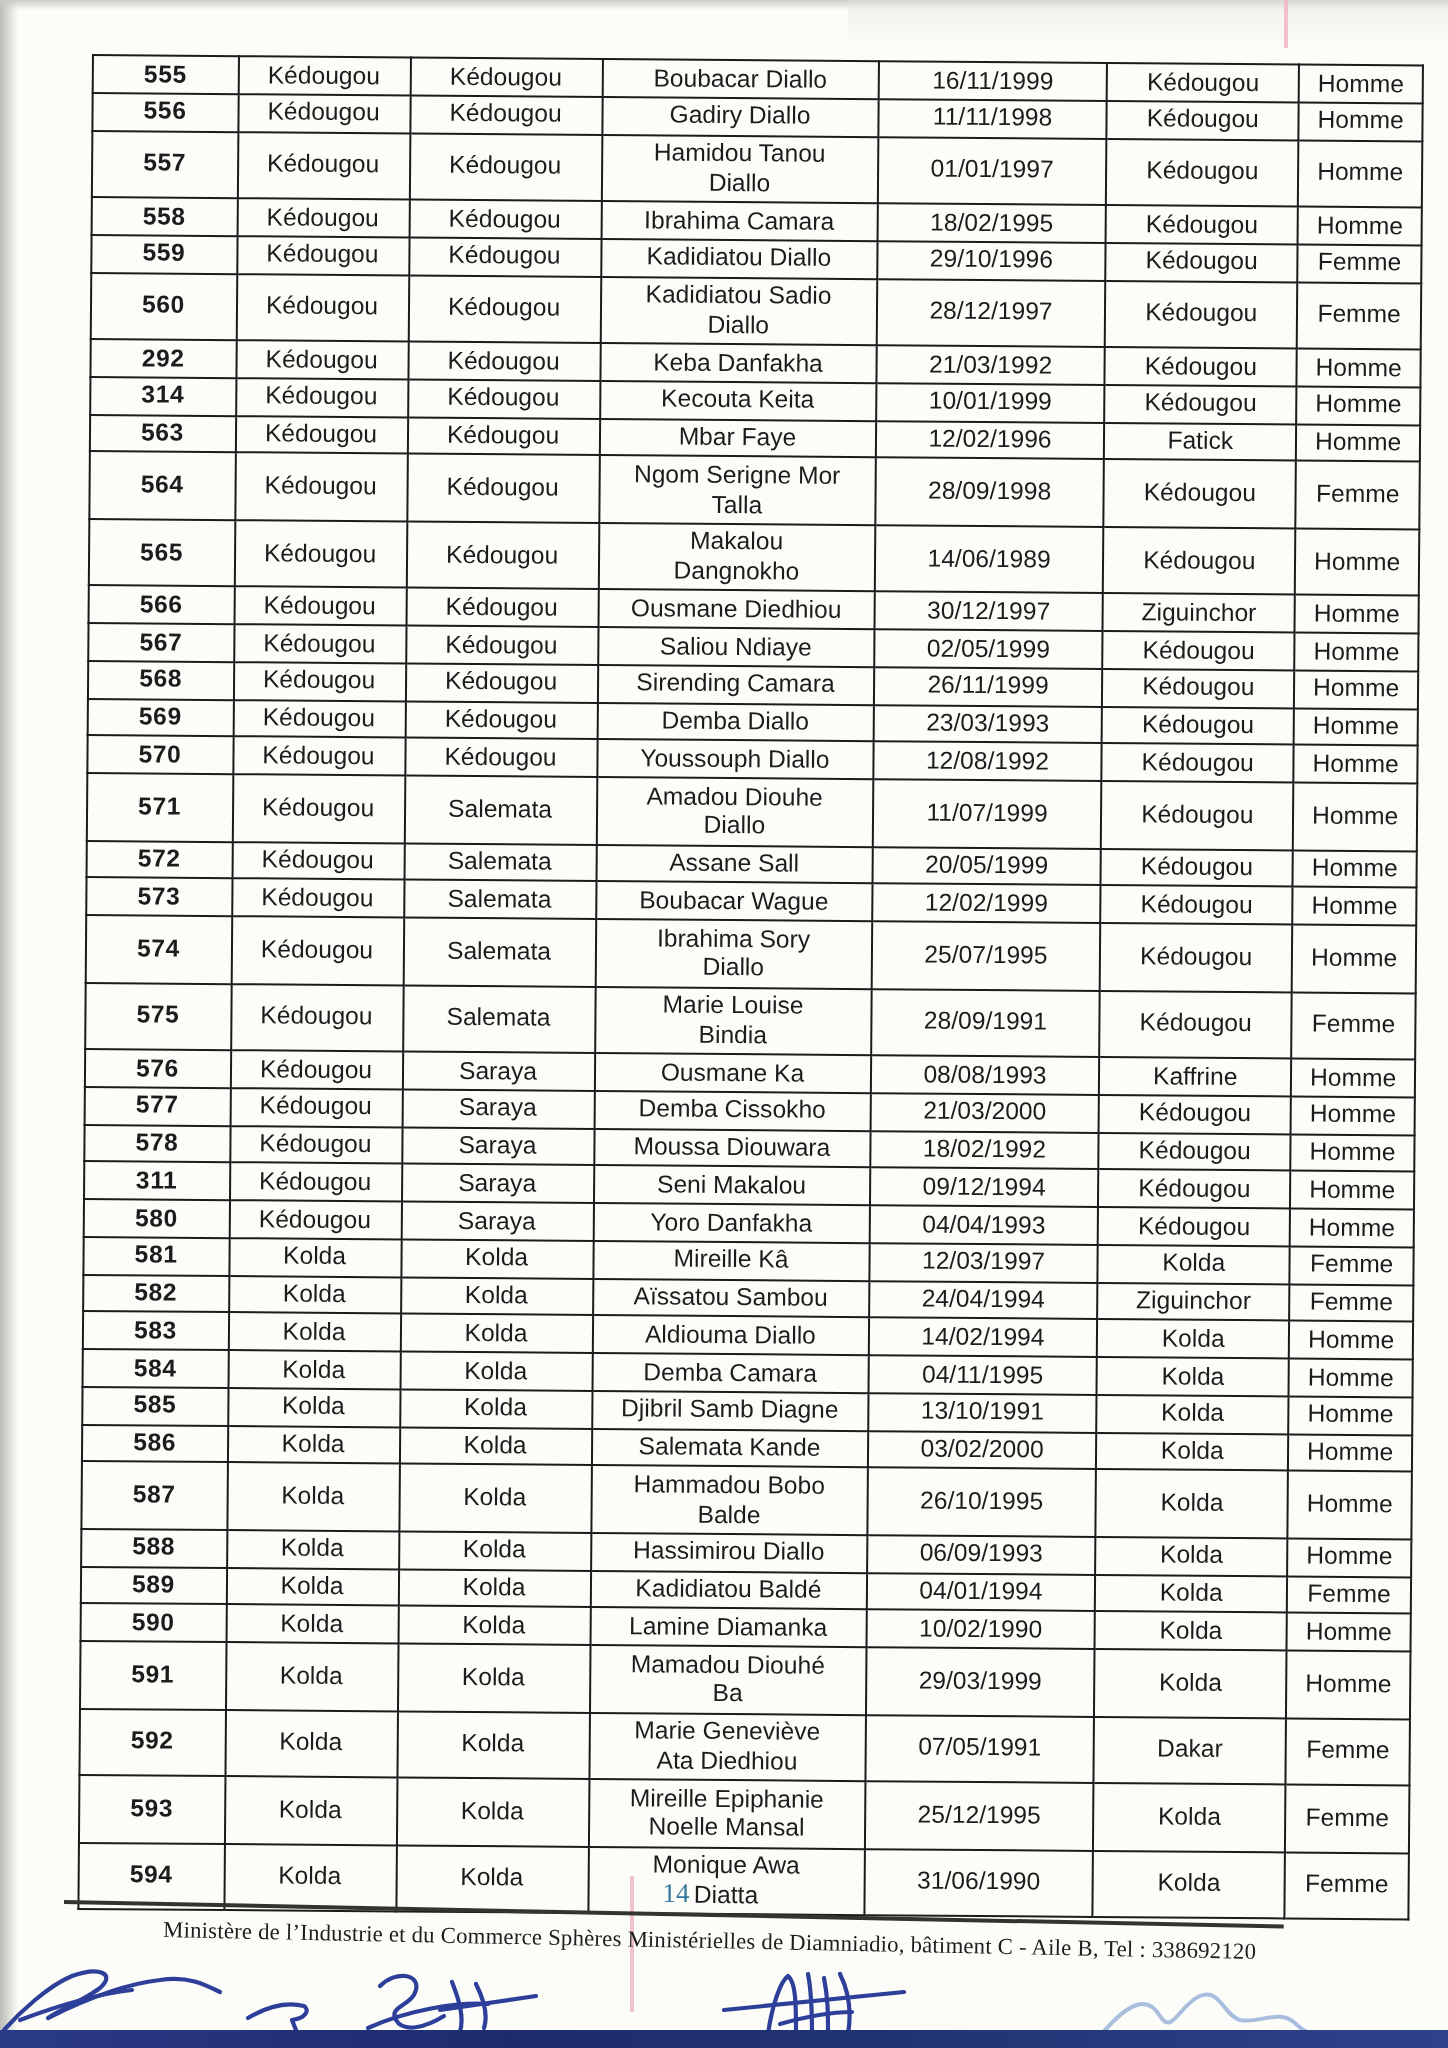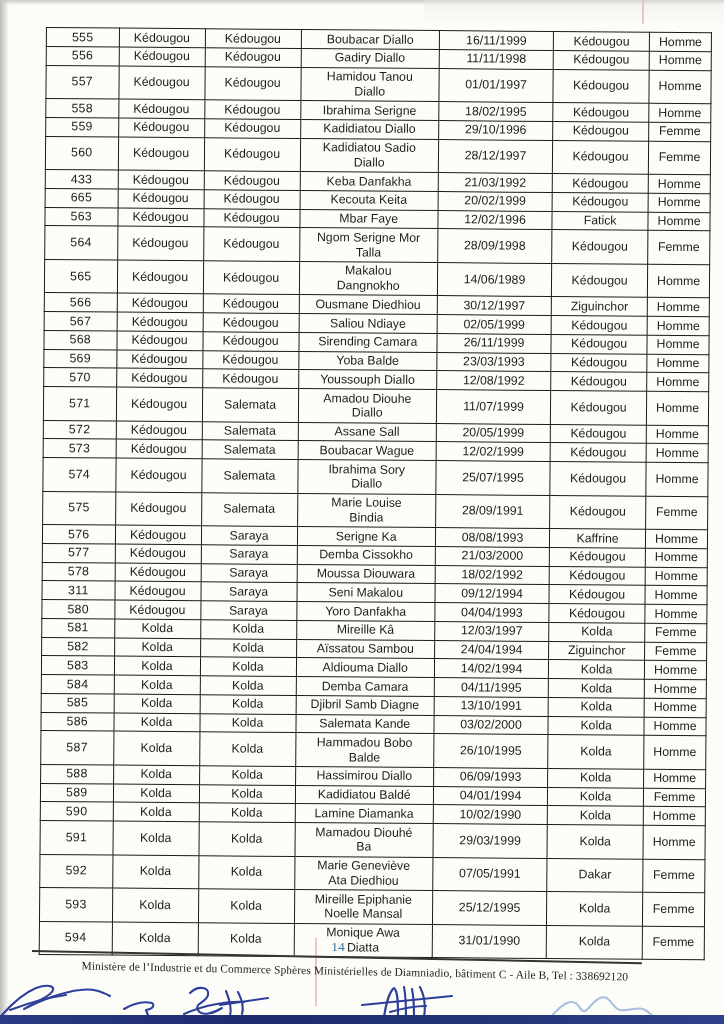--- a/index.html
+++ b/index.html
@@ -21,21 +21,21 @@
 
   
   .table-wrap{position:absolute;left:46px;top:27px;width:666px;
     transform:rotate(.45deg);transform-origin:0 0;}
   table.records{width:100%;border-collapse:collapse;table-layout:fixed;}
   table.records td{
     border:1.3px solid #1b1b1b;text-align:center;vertical-align:middle;
     font-size:12.3px;line-height:1.2;color:#1c1c1c;padding:1.5px 2px;
     overflow:hidden;
   }
-  td.c-num{font-weight:normal;font-size:12.9px;letter-spacing:.3px;}
+  td.c-num{font-weight:bold;font-size:12.9px;letter-spacing:.3px;}
   td.c-name{white-space:pre-line;}
   col.w-num{width:10.8%;} col.w-region{width:12.8%;} col.w-dept{width:14.3%;}
   col.w-name{width:20.6%;} col.w-dob{width:17.0%;} col.w-place{width:14.3%;}
   col.w-gender{width:9.2%;}
 
   
   .page-number{position:absolute;left:318px;top:939px;width:40px;text-align:center;
     font-family:"Liberation Serif",serif;font-size:13.5px;color:var(--teal,#34789f);}
   .footer-rule{position:absolute;left:32px;top:950px;width:610px;height:1.6px;
     background:#33332f;transform:rotate(1.15deg);transform-origin:0 0;}
@@ -98,21 +98,21 @@
           <td class="c-name">Hamidou Tanou
 Diallo</td>
           <td class="c-dob">01/01/1997</td>
           <td class="c-place">Kédougou</td>
           <td class="c-gender">Homme</td>
         </tr>
         <tr>
           <td class="c-num">558</td>
           <td class="c-region">Kédougou</td>
           <td class="c-dept">Kédougou</td>
-          <td class="c-name">Ibrahima Serigne</td>
+          <td class="c-name">Ibrahima Camara</td>
           <td class="c-dob">18/02/1995</td>
           <td class="c-place">Kédougou</td>
           <td class="c-gender">Homme</td>
         </tr>
         <tr>
           <td class="c-num">559</td>
           <td class="c-region">Kédougou</td>
           <td class="c-dept">Kédougou</td>
           <td class="c-name">Kadidiatou Diallo</td>
           <td class="c-dob">29/10/1996</td>
@@ -123,34 +123,34 @@
           <td class="c-num">560</td>
           <td class="c-region">Kédougou</td>
           <td class="c-dept">Kédougou</td>
           <td class="c-name">Kadidiatou Sadio
 Diallo</td>
           <td class="c-dob">28/12/1997</td>
           <td class="c-place">Kédougou</td>
           <td class="c-gender">Femme</td>
         </tr>
         <tr>
-          <td class="c-num">433</td>
+          <td class="c-num">292</td>
           <td class="c-region">Kédougou</td>
           <td class="c-dept">Kédougou</td>
           <td class="c-name">Keba Danfakha</td>
           <td class="c-dob">21/03/1992</td>
           <td class="c-place">Kédougou</td>
           <td class="c-gender">Homme</td>
         </tr>
         <tr>
-          <td class="c-num">665</td>
+          <td class="c-num">314</td>
           <td class="c-region">Kédougou</td>
           <td class="c-dept">Kédougou</td>
           <td class="c-name">Kecouta Keita</td>
-          <td class="c-dob">20/02/1999</td>
+          <td class="c-dob">10/01/1999</td>
           <td class="c-place">Kédougou</td>
           <td class="c-gender">Homme</td>
         </tr>
         <tr>
           <td class="c-num">563</td>
           <td class="c-region">Kédougou</td>
           <td class="c-dept">Kédougou</td>
           <td class="c-name">Mbar Faye</td>
           <td class="c-dob">12/02/1996</td>
           <td class="c-place">Fatick</td>
@@ -200,21 +200,21 @@
           <td class="c-dept">Kédougou</td>
           <td class="c-name">Sirending Camara</td>
           <td class="c-dob">26/11/1999</td>
           <td class="c-place">Kédougou</td>
           <td class="c-gender">Homme</td>
         </tr>
         <tr>
           <td class="c-num">569</td>
           <td class="c-region">Kédougou</td>
           <td class="c-dept">Kédougou</td>
-          <td class="c-name">Yoba Balde</td>
+          <td class="c-name">Demba Diallo</td>
           <td class="c-dob">23/03/1993</td>
           <td class="c-place">Kédougou</td>
           <td class="c-gender">Homme</td>
         </tr>
         <tr>
           <td class="c-num">570</td>
           <td class="c-region">Kédougou</td>
           <td class="c-dept">Kédougou</td>
           <td class="c-name">Youssouph Diallo</td>
           <td class="c-dob">12/08/1992</td>
@@ -266,21 +266,21 @@
           <td class="c-name">Marie Louise
 Bindia</td>
           <td class="c-dob">28/09/1991</td>
           <td class="c-place">Kédougou</td>
           <td class="c-gender">Femme</td>
         </tr>
         <tr>
           <td class="c-num">576</td>
           <td class="c-region">Kédougou</td>
           <td class="c-dept">Saraya</td>
-          <td class="c-name">Serigne Ka</td>
+          <td class="c-name">Ousmane Ka</td>
           <td class="c-dob">08/08/1993</td>
           <td class="c-place">Kaffrine</td>
           <td class="c-gender">Homme</td>
         </tr>
         <tr>
           <td class="c-num">577</td>
           <td class="c-region">Kédougou</td>
           <td class="c-dept">Saraya</td>
           <td class="c-name">Demba Cissokho</td>
           <td class="c-dob">21/03/2000</td>
@@ -434,21 +434,21 @@
           <td class="c-dob">25/12/1995</td>
           <td class="c-place">Kolda</td>
           <td class="c-gender">Femme</td>
         </tr>
         <tr>
           <td class="c-num">594</td>
           <td class="c-region">Kolda</td>
           <td class="c-dept">Kolda</td>
           <td class="c-name">Monique Awa
 Diatta</td>
-          <td class="c-dob">31/01/1990</td>
+          <td class="c-dob">31/06/1990</td>
           <td class="c-place">Kolda</td>
           <td class="c-gender">Femme</td>
         </tr>
       </tbody>
   </table>
 </div>
 
 <div class="page-number">14</div>
 <div class="footer-rule"></div>
 <div class="footer-text">Ministère de l’Industrie et du Commerce Sphères Ministérielles de Diamniadio, bâtiment C - Aile B, Tel : 338692120</div>

